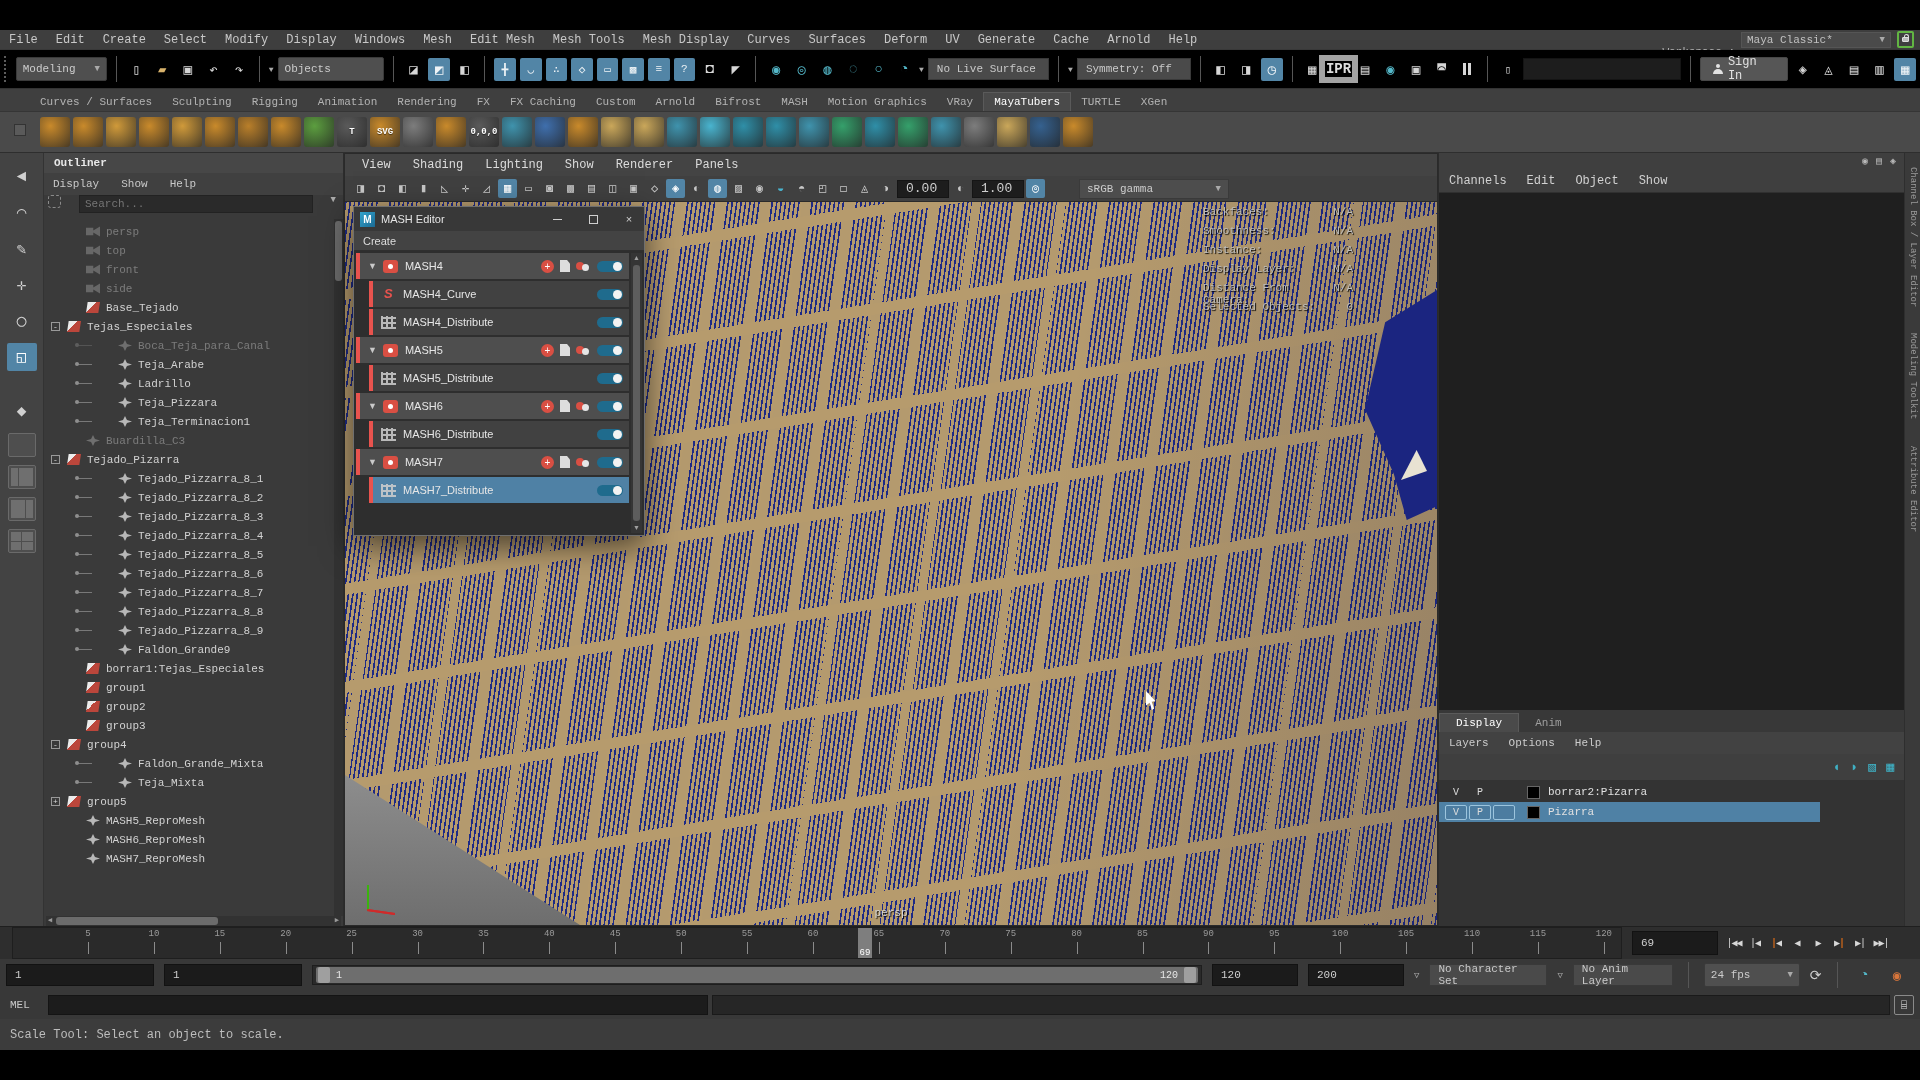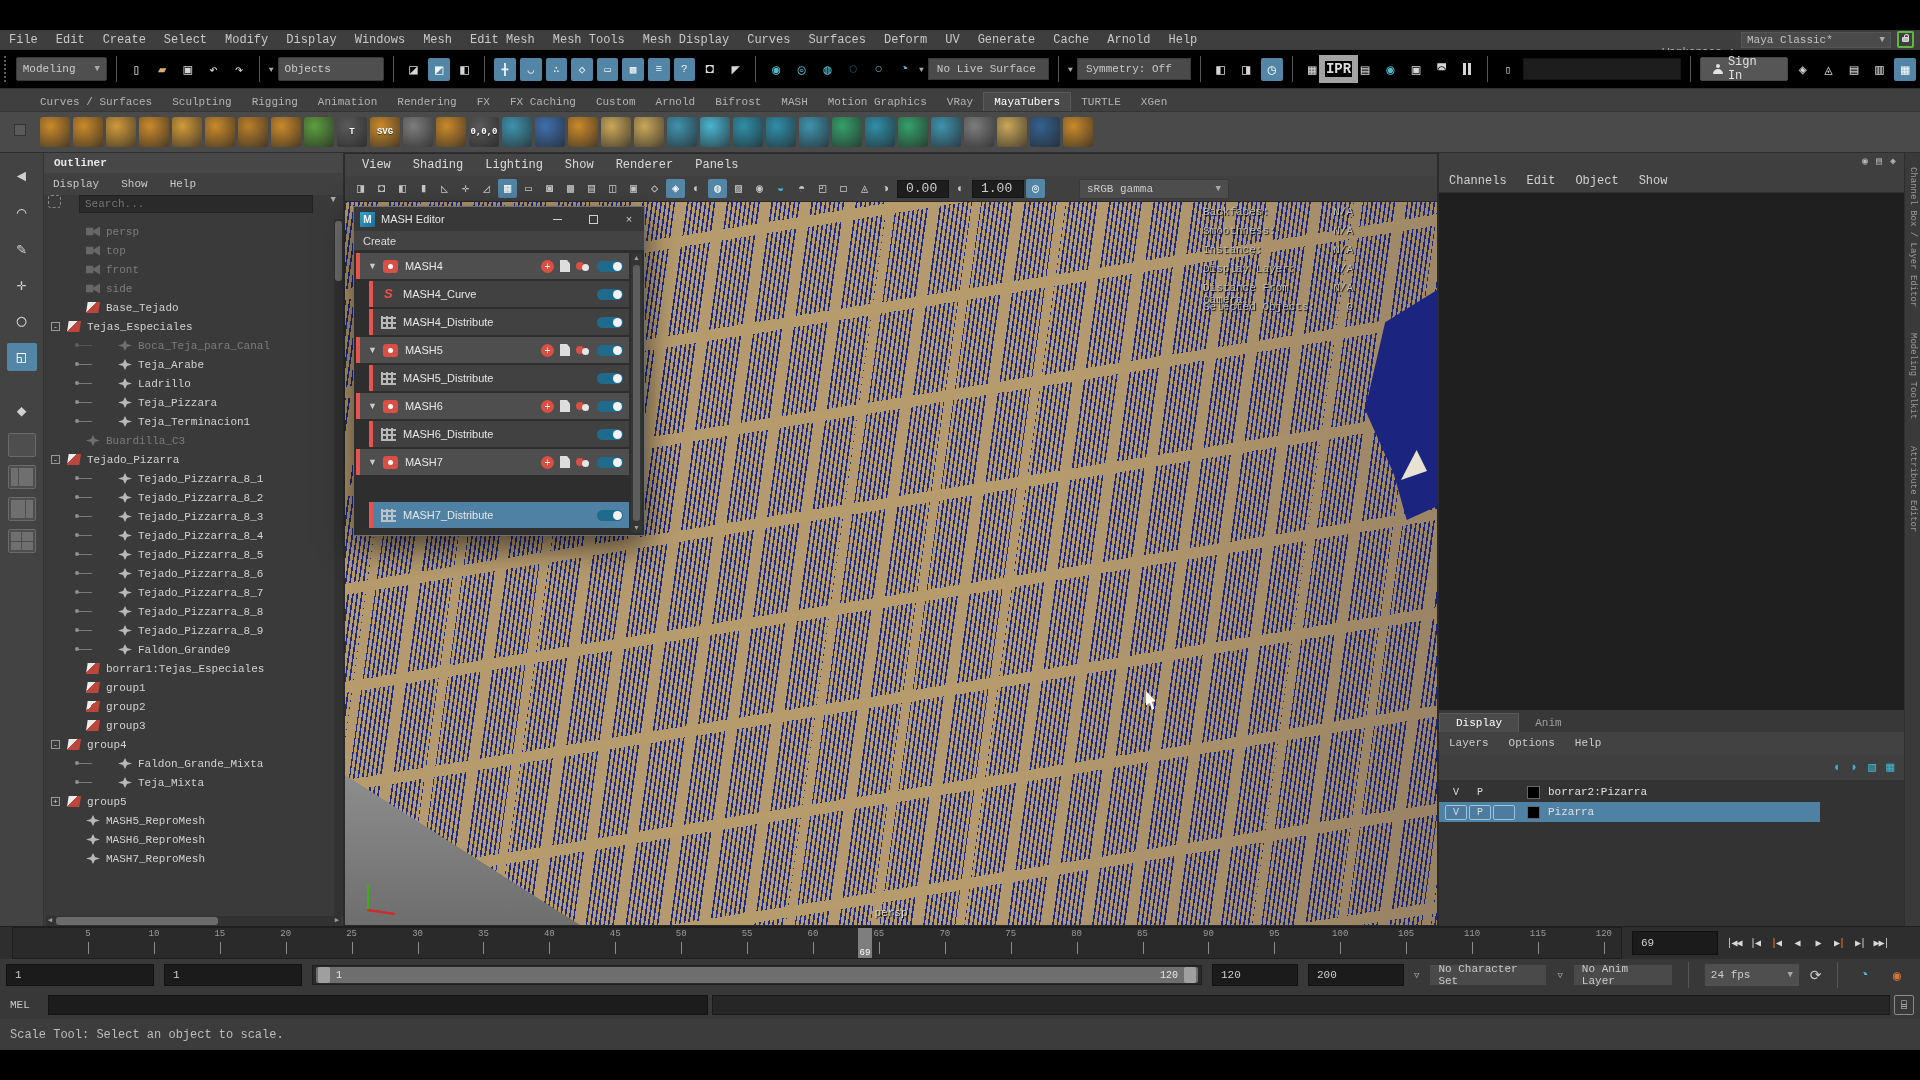--- a/index.html
+++ b/index.html
@@ -228,21 +228,21 @@
   .mw-btn .mini { width:9px; height:1px; background:#cfcfcf; }
   .mw-btn .maxi { width:9px; height:9px; border:1px solid #cfcfcf; }
   .mw-menu { height:20px; background:#434343; display:flex; align-items:center; color:#ddd; border-bottom:1px solid #2f2f2f; }
   .mw-menu span { padding:0 9px; }
   .mw-body { flex:1; display:flex; background:#2e2e2e; padding:2px; gap:2px; }
   .mw-list { flex:1; display:flex; flex-direction:column; gap:2px; }
   .m-row { height:26px; background:#414141; display:flex; align-items:center; position:relative; padding-left:4px; }
   .m-row .redbar { position:absolute; left:0; top:0; bottom:0; width:4px; background:#e8534e; }
   .m-row[data-type="group"] { background:#4e4e4e; }
   .m-row[data-type="curve"], .m-row[data-type="distribute"] { margin-left:13px; }
-  .m-row.sel { background:#4f81a5;margin-top:25px; }
+  .m-row.sel { background:#4f81a5; }
   .m-exp { display:none; font-size:9px; color:#c9c9c9; margin:0 4px 0 8px; }
   .m-row[data-type="group"] .m-exp { display:inline; }
   .m-ico { width:15px; height:13px; margin:0 7px 0 8px; flex:none; position:relative; }
   .m-row[data-type="group"] .m-ico { margin-left:2px; background:#d94f43; border-radius:3px; }
   .m-row[data-type="group"] .m-ico::after { content:''; position:absolute; left:5px; top:4px; width:5px; height:5px;
       border-radius:50%; background:#fff; }
   .m-row[data-type="curve"] .m-ico::after { content:'S'; position:absolute; left:3px; top:-2px; color:#e8534e;
       font-weight:bold; font-size:13px; font-style:italic; }
   .m-row[data-type="distribute"] .m-ico { background:
       repeating-linear-gradient(0deg,#cfcfcf 0 2px,transparent 2px 5px),

